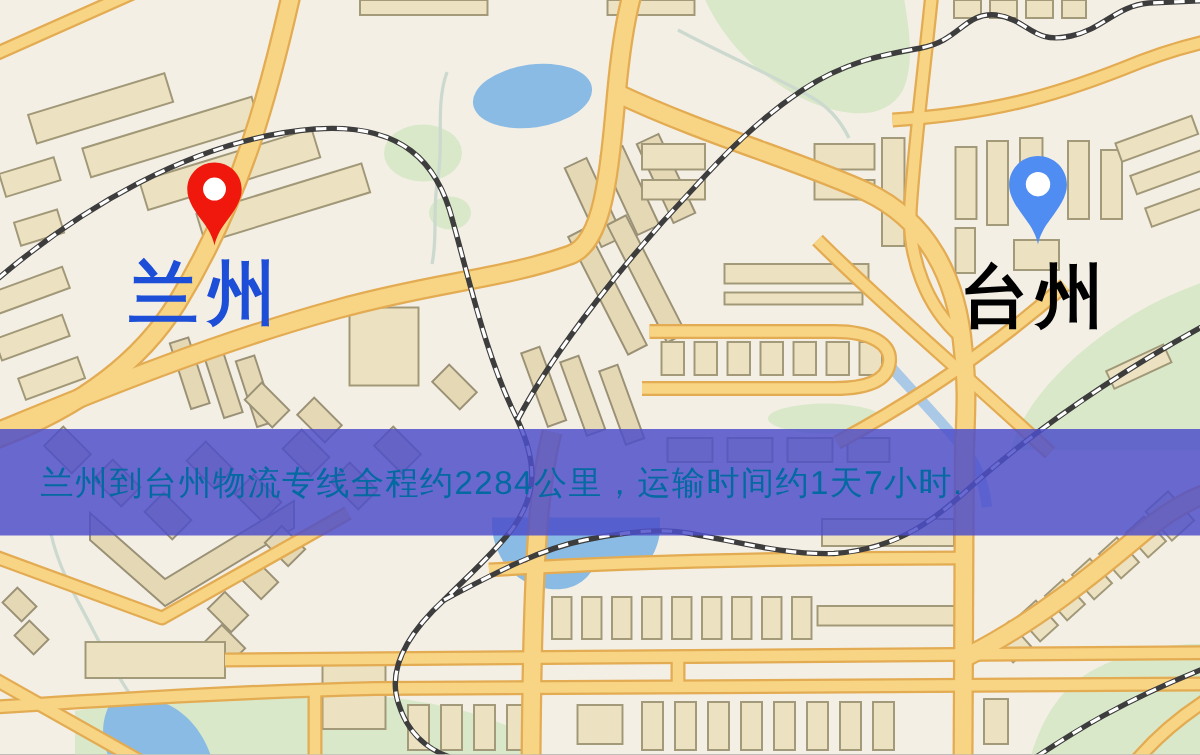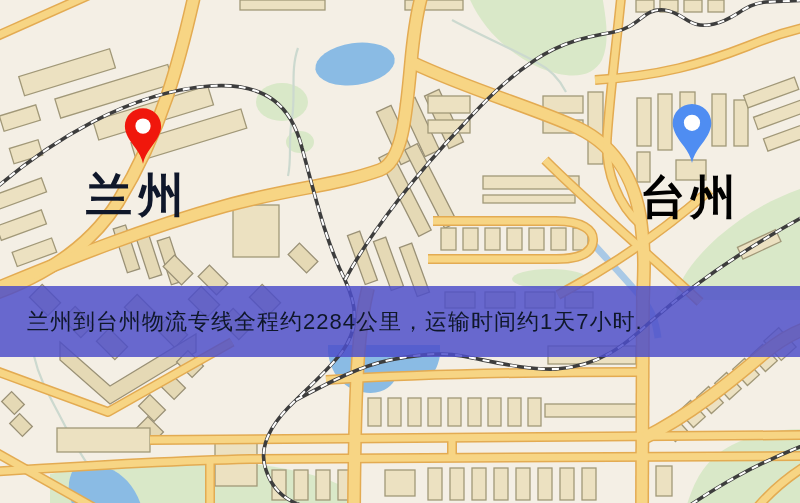--- a/index.html
+++ b/index.html
@@ -17,27 +17,27 @@
   .rail-dash{stroke:#ffffff;stroke-width:2.1px;fill:none;stroke-dasharray:7 7;}
   .bld{fill:#ece1c1;stroke:#a19878;stroke-width:1.3px;}
   .bld-dark{fill:#e5d9b5;stroke:#9a9176;stroke-width:1.3px;}
   .stream{stroke:#ccd9cf;stroke-width:2.2px;fill:none;}
   .river{stroke:#a9c9e6;stroke-width:7px;fill:none;}
   .water{fill:#8abbe4;}
   .green{fill:#d9e8c8;}
   .pin{position:absolute;}
   .pin svg{display:block;width:100%;height:100%;}
   .place-label{position:absolute;font-weight:700;line-height:1;white-space:nowrap;}
-  .label-lanzhou{left:86px;top:172px;font-size:46px;letter-spacing:6px;color:#0f172a;}
+  .label-lanzhou{left:86px;top:172px;font-size:46px;letter-spacing:6px;color:#1d4ed8;}
   .label-taizhou{left:640px;top:174px;font-size:46px;letter-spacing:4px;color:#000000;}
   .banner{
     position:absolute;left:0;top:286px;width:800px;height:71px;
     background:rgba(76,78,201,0.84);
     display:flex;align-items:center;box-sizing:border-box;padding-left:27px;
-    color:#0f172a;font-size:22px;letter-spacing:1px;
+    color:#0369a1;font-size:22px;letter-spacing:1px;
   }
 </style>
 </head>
 <body>
 
 <div id="stage">
 
   <svg class="mapbg" width="800" height="503" viewBox="0 0 800 503">
     <defs>
       <path id="rA" d="M -12,40 L 105,-12"></path>

